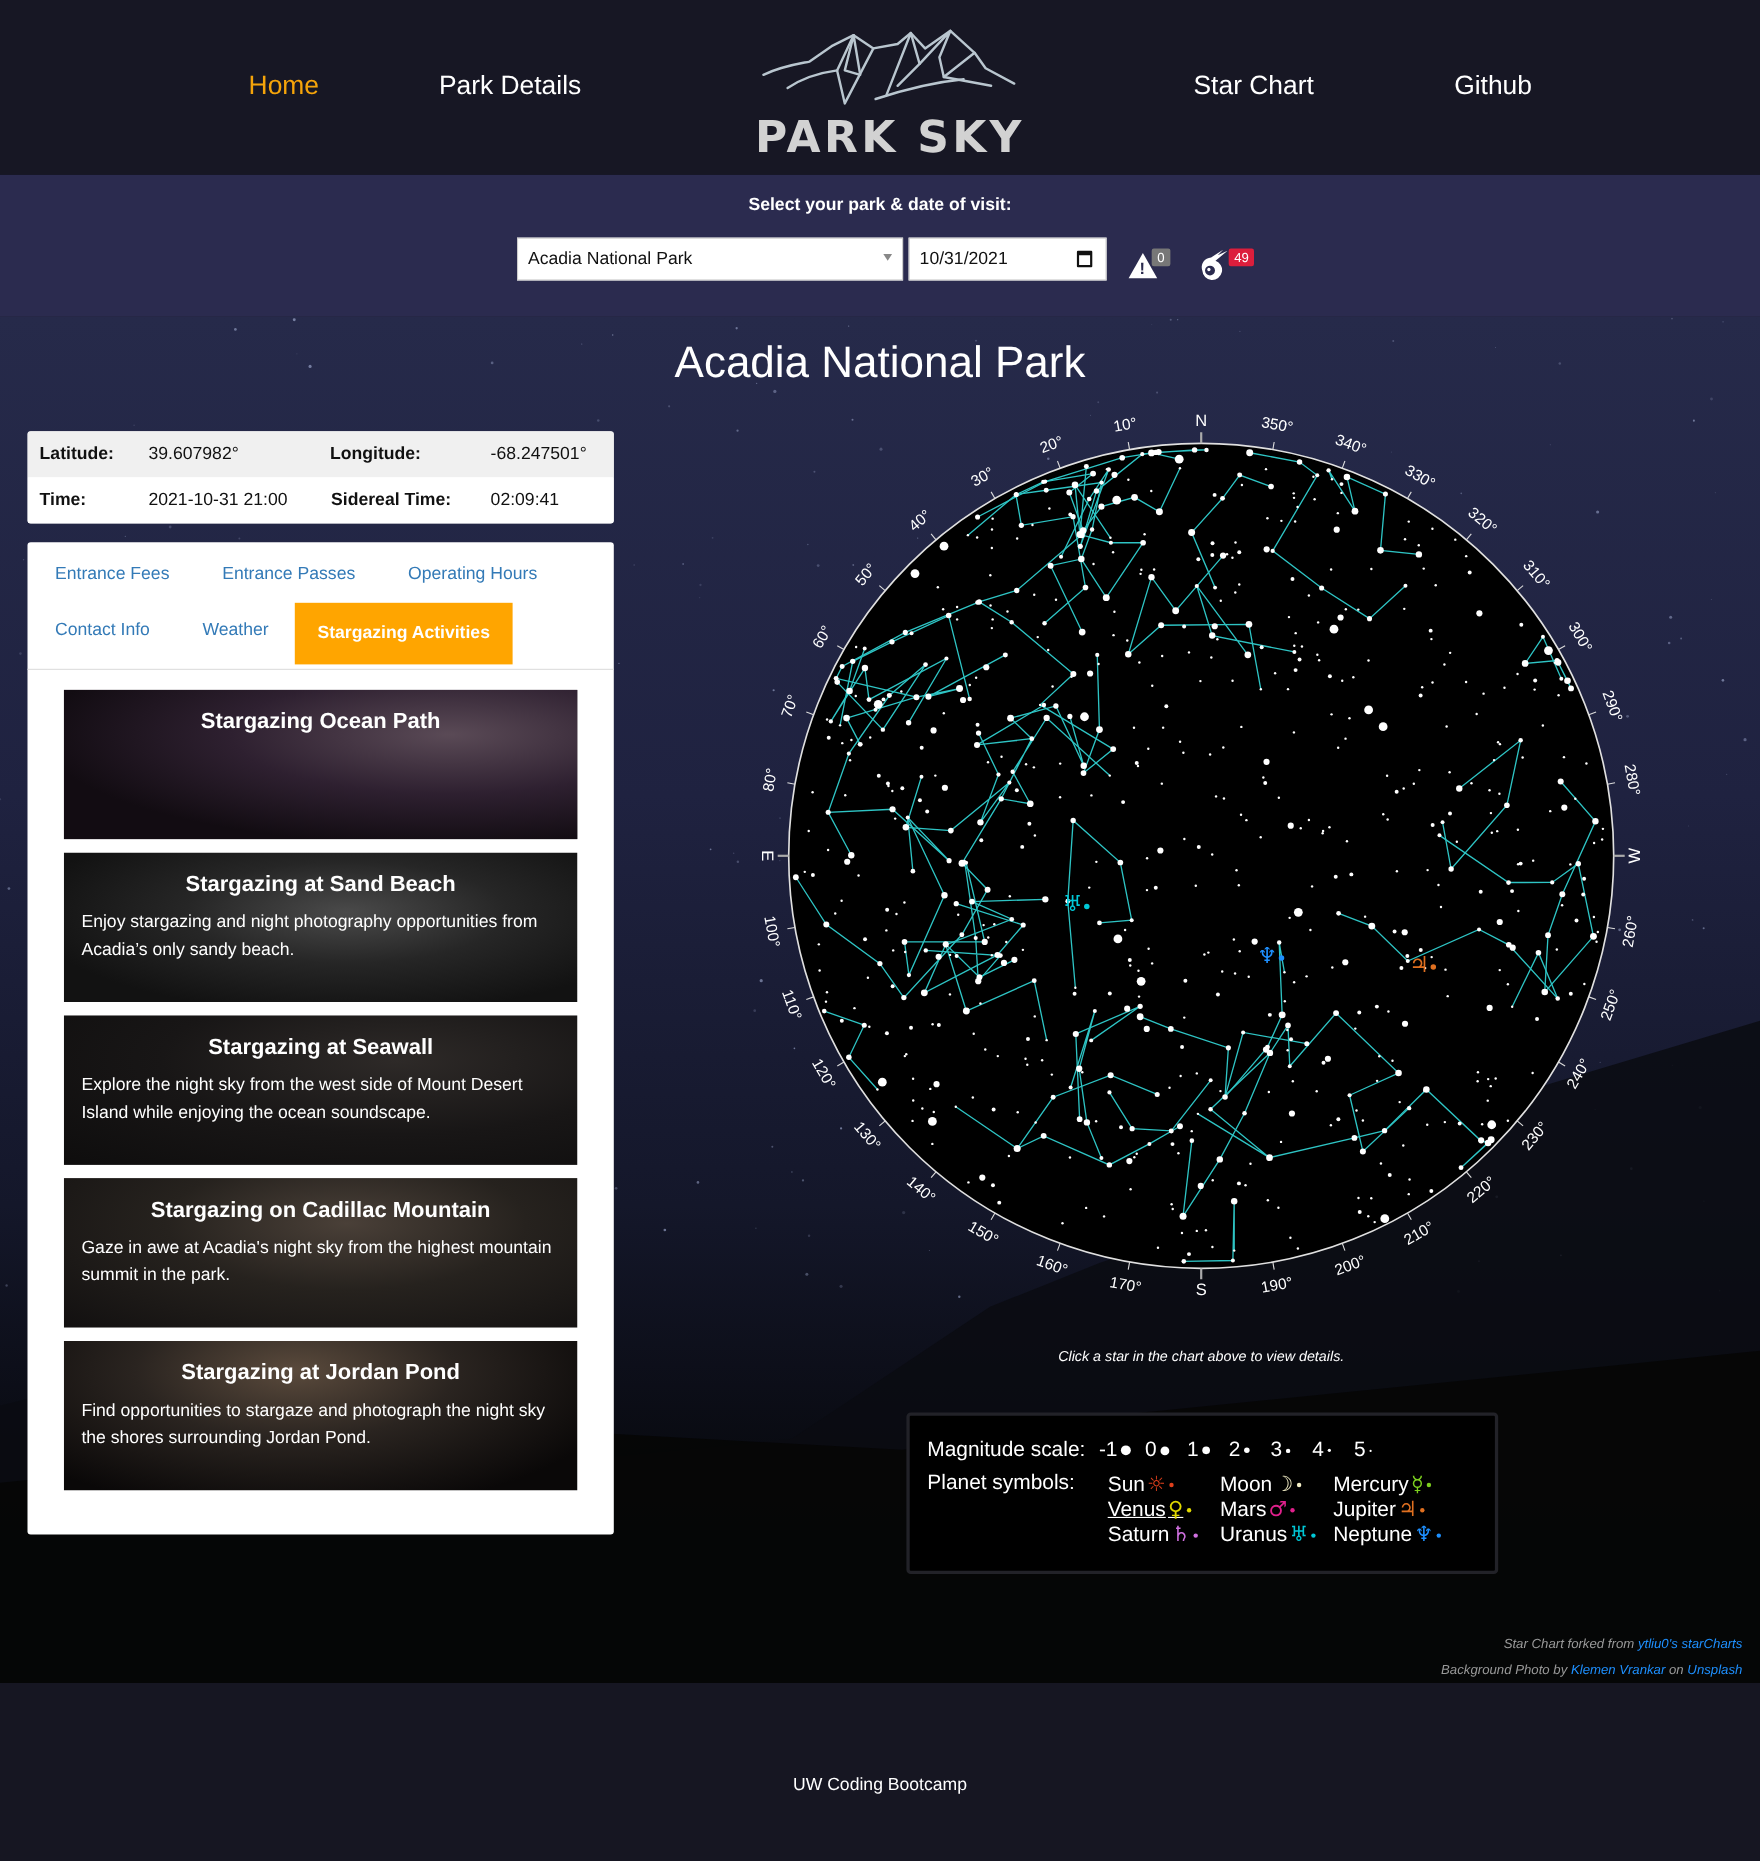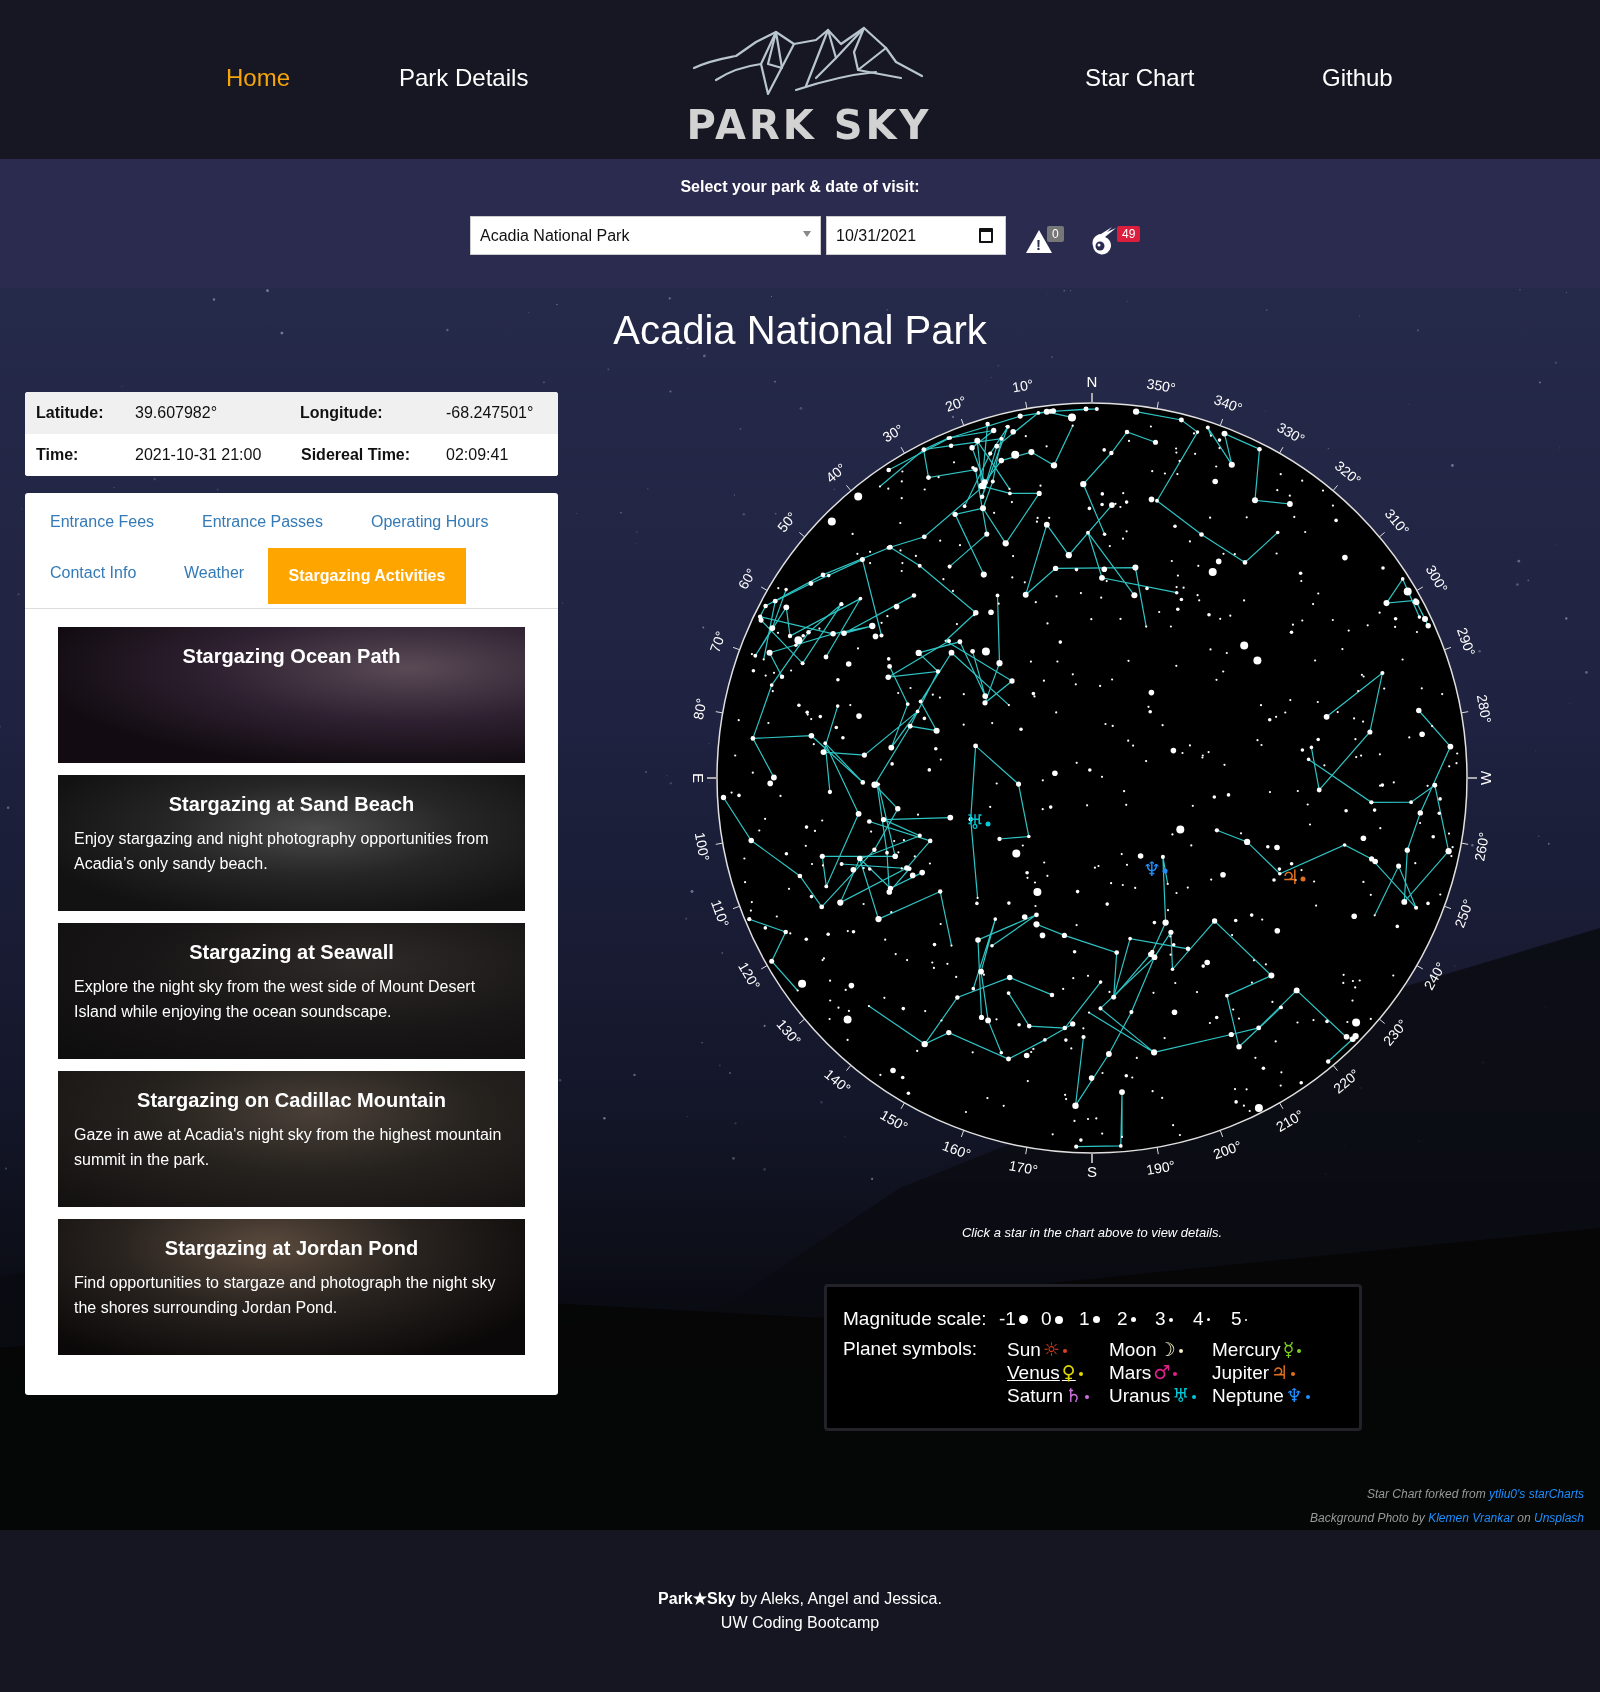--- a/index.html
+++ b/index.html
@@ -1348,17 +1348,14 @@
 
   <div class="credits" style="top:1199px">
     <span>Star Chart forked from </span><a>ytliu0's starCharts</a>
   </div>
   <div class="credits" style="top:1223px">
     <span>Background Photo by </span><a>Klemen Vrankar</a><span> on </span><a>Unsplash</a>
   </div>
 </div>
 
 <div class="footer">
-  <div class="l1">
-    <b>Park★Sky</b><span> by Aleks, Angel and Jessica.</span>
-  </div>
   <div class="l2">UW Coding Bootcamp</div>
 </div>
 
 </body></html>

